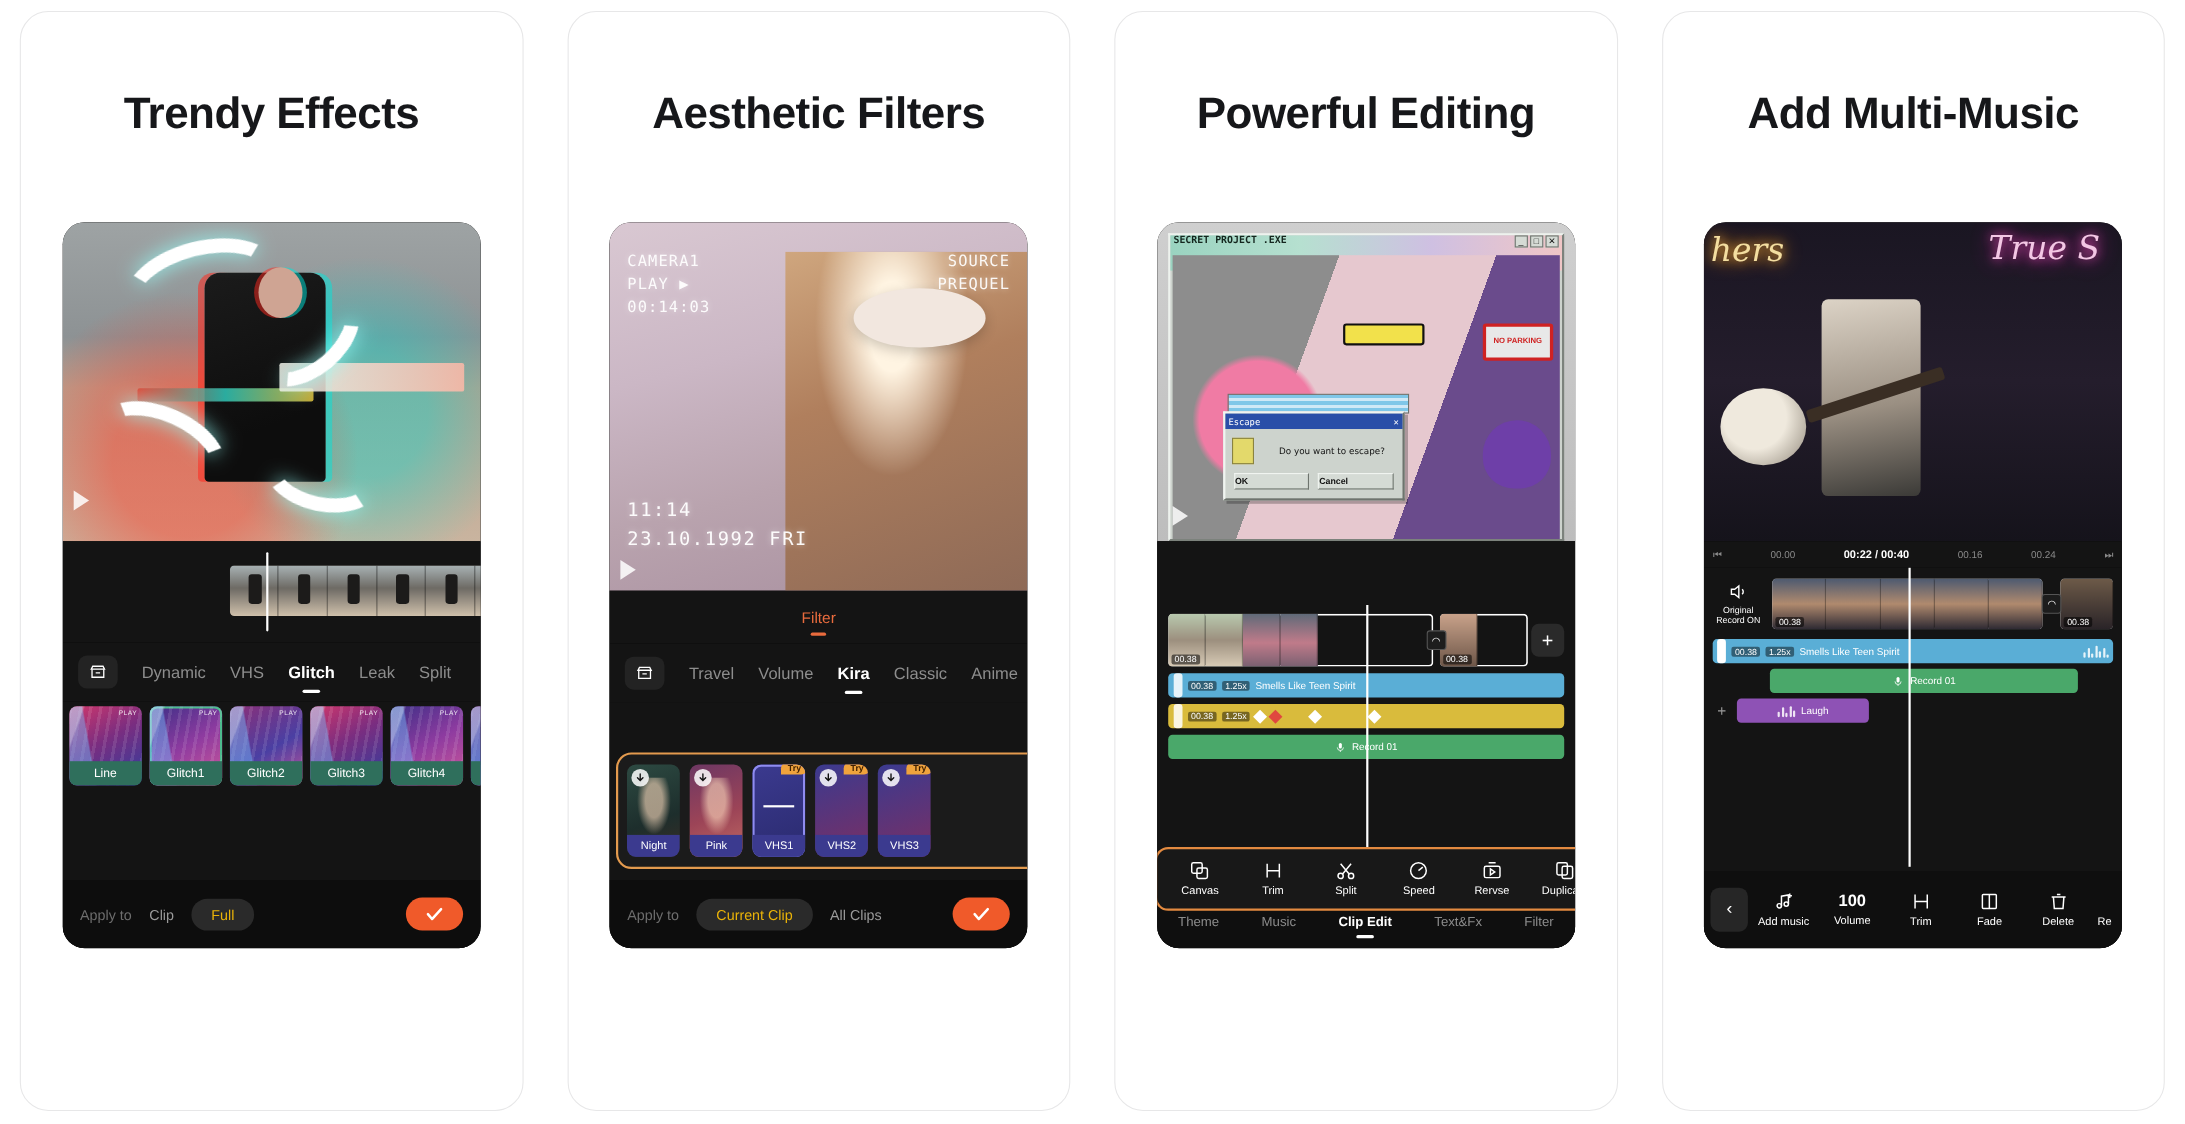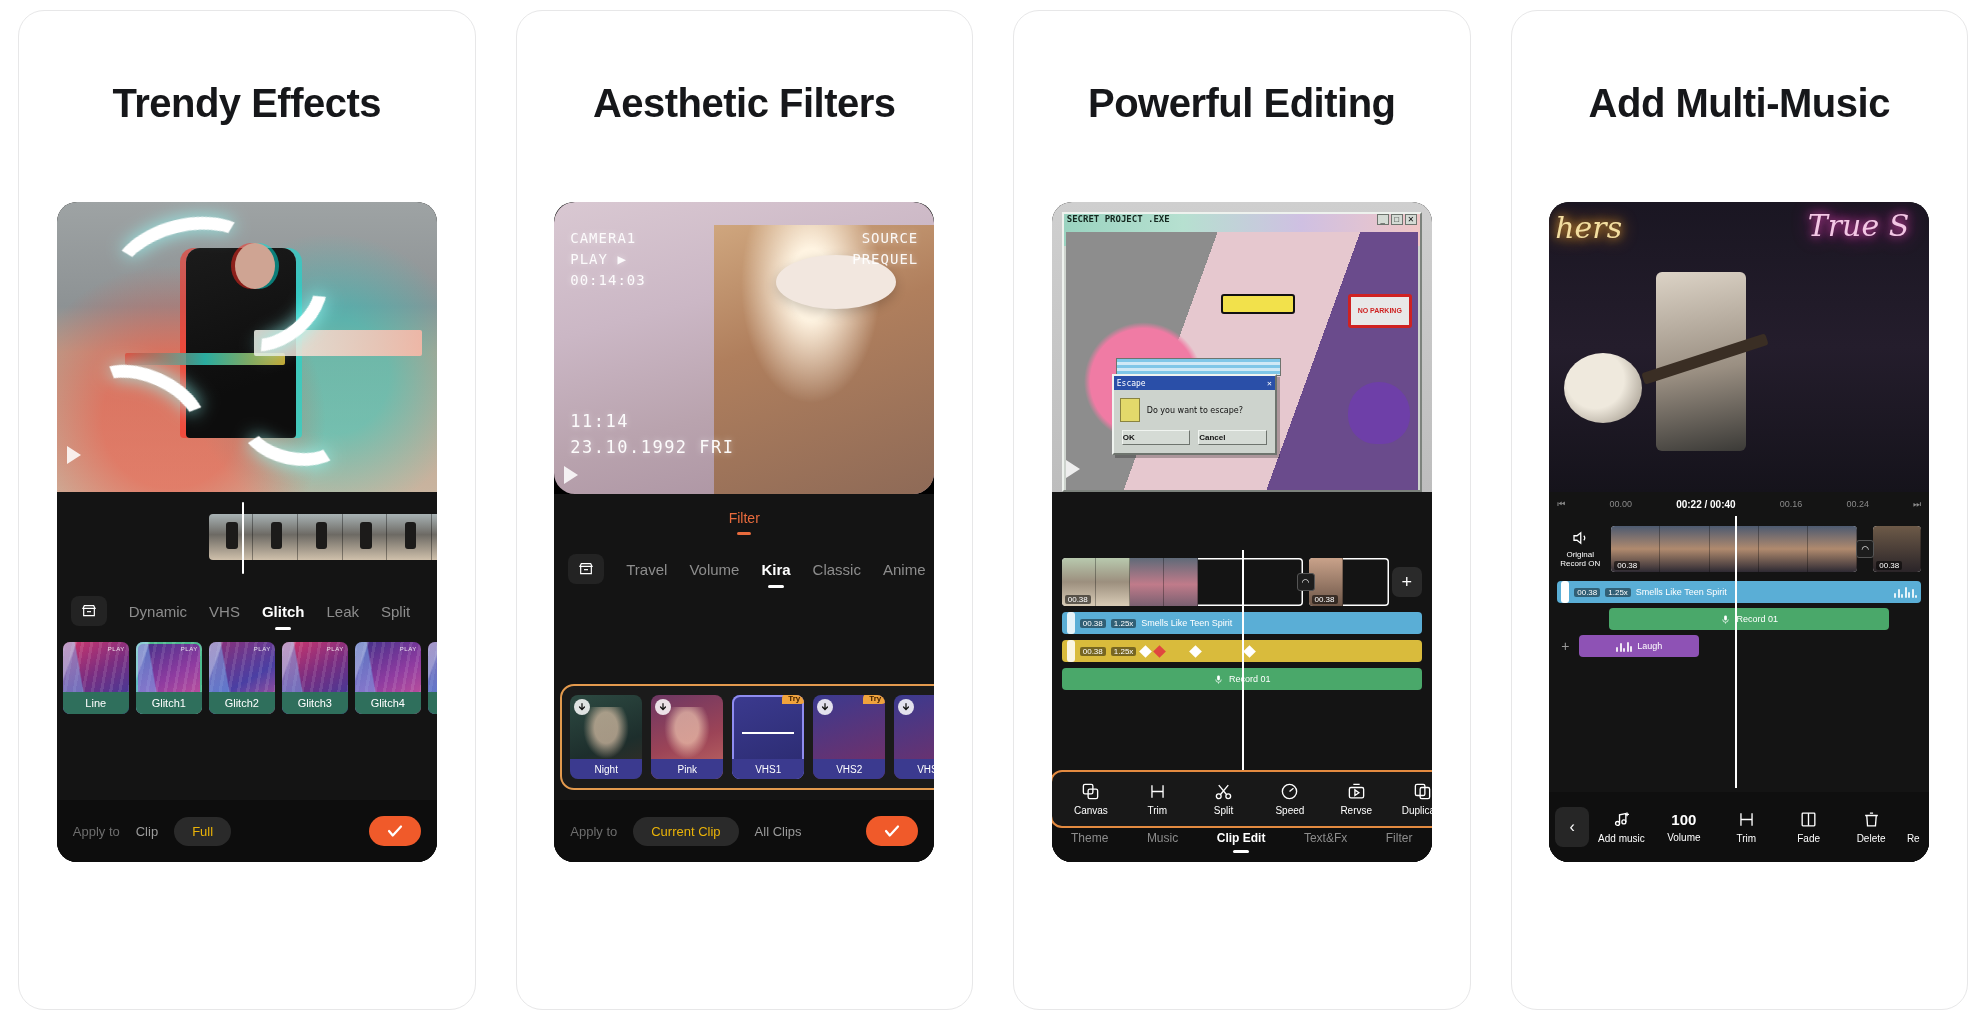--- a/index.html
+++ b/index.html
@@ -170,23 +170,22 @@
   .applybar .opt.on {
     color:#eab308; background:#2a2a2a; padding:7px 18px; border-radius:16px;
   }
   .confirm-btn {
     margin-left:auto; width:52px;height:30px;border-radius:15px;
     background:#f05a2a; display:flex;align-items:center;justify-content:center;
   }
 
   
   .p2-preview {
-    height:292px; position:relative;
+    height:335px; position:relative;
     background: linear-gradient(165deg,#d9c8d2 0%,#cbb7c5 35%,#b9a3ae 65%,#a88f9f 100%);
-    border-radius: 21px;
   }
   .p2-girl{
     position:absolute; right:0; top:8%; width:58%; height:92%;
     background:
       radial-gradient(ellipse at 44% 22%, #fff4e2 0 12%, transparent 40%),
       linear-gradient(160deg,#cfa67e 0%,#b07f5d 40%,#8e6a57 100%);
   }
   .p2-hat{
     position:absolute; right:10%; top:18%; width:120px;height:54px;
     border-radius:50%; background:#f2e7df; box-shadow:0 4px 12px rgba(0,0,0,.2);
@@ -218,21 +217,21 @@
     content:""; position:absolute; left:50%;transform:translateX(-50%);
     bottom:7px; width:14px;height:3px;background:#e96b3d;border-radius:2px;
   }
   .filters-box {
     position:absolute; left:6px; right:-60px; bottom:72px;
     border:2px solid #e39a4e; border-radius:14px;
     background:#1b1b1b; padding:9px 8px;
     display:flex; gap:9px;
   }
   .f-thumb{
-    width:72px;height:84px;border-radius:8px;position:relative;overflow:hidden;flex:none;
+    width:48px;height:84px;border-radius:8px;position:relative;overflow:hidden;flex:none;
     background:linear-gradient(160deg,#2d4a42 0%,#1d2e2c 60%,#3a2d25 100%);
   }
   .f-thumb.pink{ background:linear-gradient(160deg,#6d3763 0%,#9c4457 55%,#c06a63 100%); }
   .f-thumb.vhs{ background:linear-gradient(160deg,#3b3a8f 0%,#2a2a6e 100%); }
   .f-thumb.vhs2{ background:linear-gradient(160deg,#3b3a8f 0%,#7a2f64 100%); }
   .f-face{
     position:absolute; left:18%; top:14%; width:64%;height:62%;
     background:radial-gradient(ellipse at 50% 40%, rgba(255,220,190,.6) 0 35%, transparent 70%);
   }
   .f-dl{
@@ -301,21 +300,21 @@
   .escape-stack{
     position:absolute; left:64px; top:156px; width:165px; height:18px;
     background:repeating-linear-gradient(180deg,#7fc7e8 0 3px,#cfe9f6 3px 6px);
     border:1px solid #6e746e;
   }
   .escape-bar{
     height:14px; background:#2a4fa8; color:#fff;
     font-family:"DejaVu Sans Mono",monospace; font-size:8px;
     display:flex; align-items:center; justify-content:space-between; padding:0 3px;
   }
-  .escape-body{ padding:8px 6px; display:flex; gap:7px; align-items:center; }
+  .escape-body{ padding:8px 6px; display:flex; gap:23px; align-items:center; }
   .escape-ico{ width:20px;height:24px;background:#e3d96b;border:1px solid #8a8340; flex:none;}
   .escape-msg{ font-size:8px; color:#111; font-family:"DejaVu Sans",sans-serif; }
   .escape-btns{ display:flex; gap:8px; justify-content:center; padding:0 8px 8px; }
   .escape-btns b{
     flex:1; text-align:left; font-size:8px; font-weight:bold; color:#111;
     background:#d5dbd5; border:1px solid #6e746e; padding:2px 0;
     border-top-color:#f0f4f0; border-left-color:#f0f4f0;
   }
   .edit-toolbar{
     position:absolute; left:-2px; right:-32px; top:278px; height:58px;

